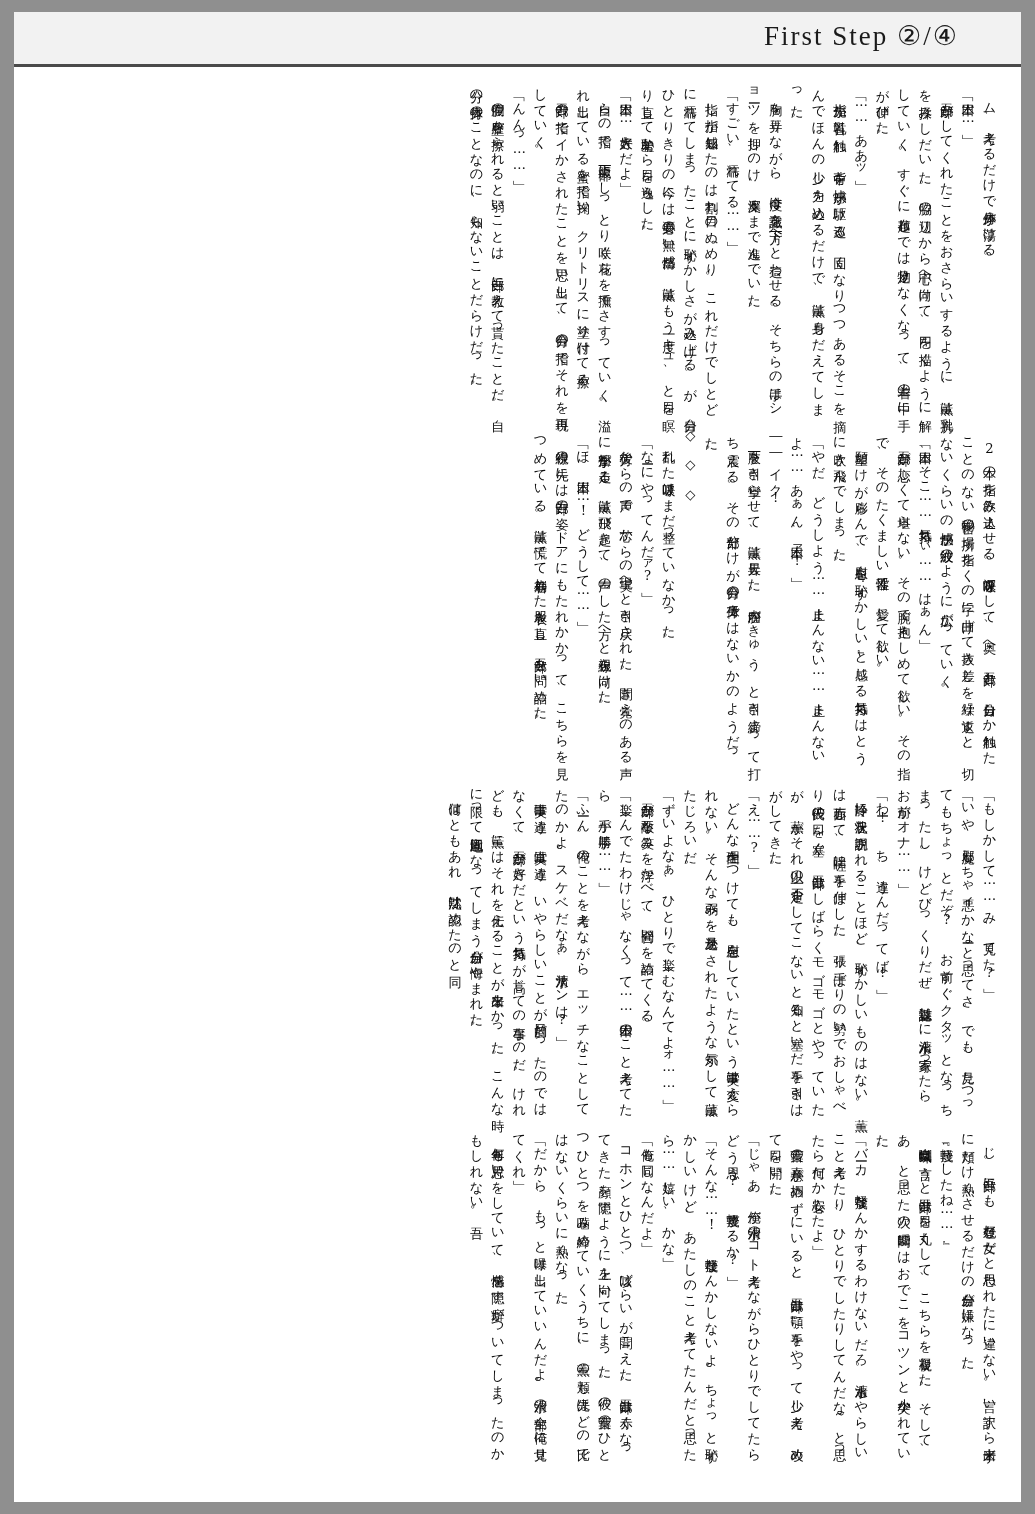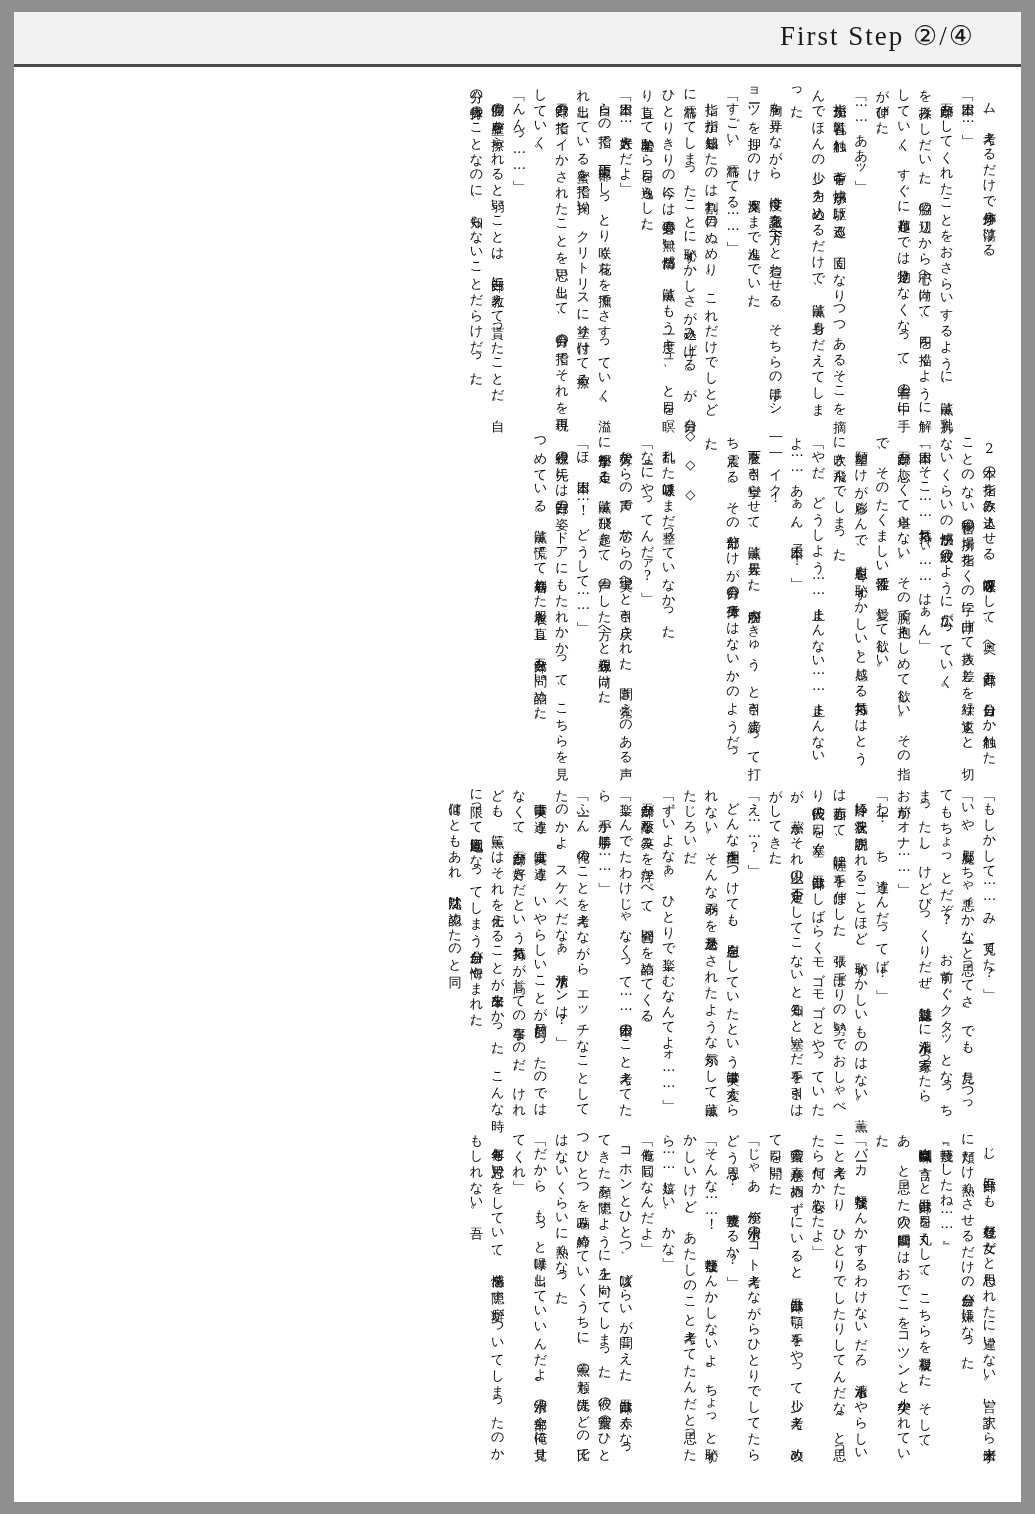--- a/index.html
+++ b/index.html
@@ -38,21 +38,21 @@
   .header-rule {
     position: absolute;
     left: 14px;
     top: 64px;
     width: 1007px;
     height: 3px;
     background: #4a4a4a;
   }
   .header-title {
     position: absolute;
-    right: 60px;
+    right: 76px;
     top: 20px;
     font-size: 27px;
     letter-spacing: 2px;
     color: #1a1a1a;
     font-family: "Liberation Serif", "DejaVu Serif", serif;
     white-space: nowrap;
   }
 
   
   .body-area {

